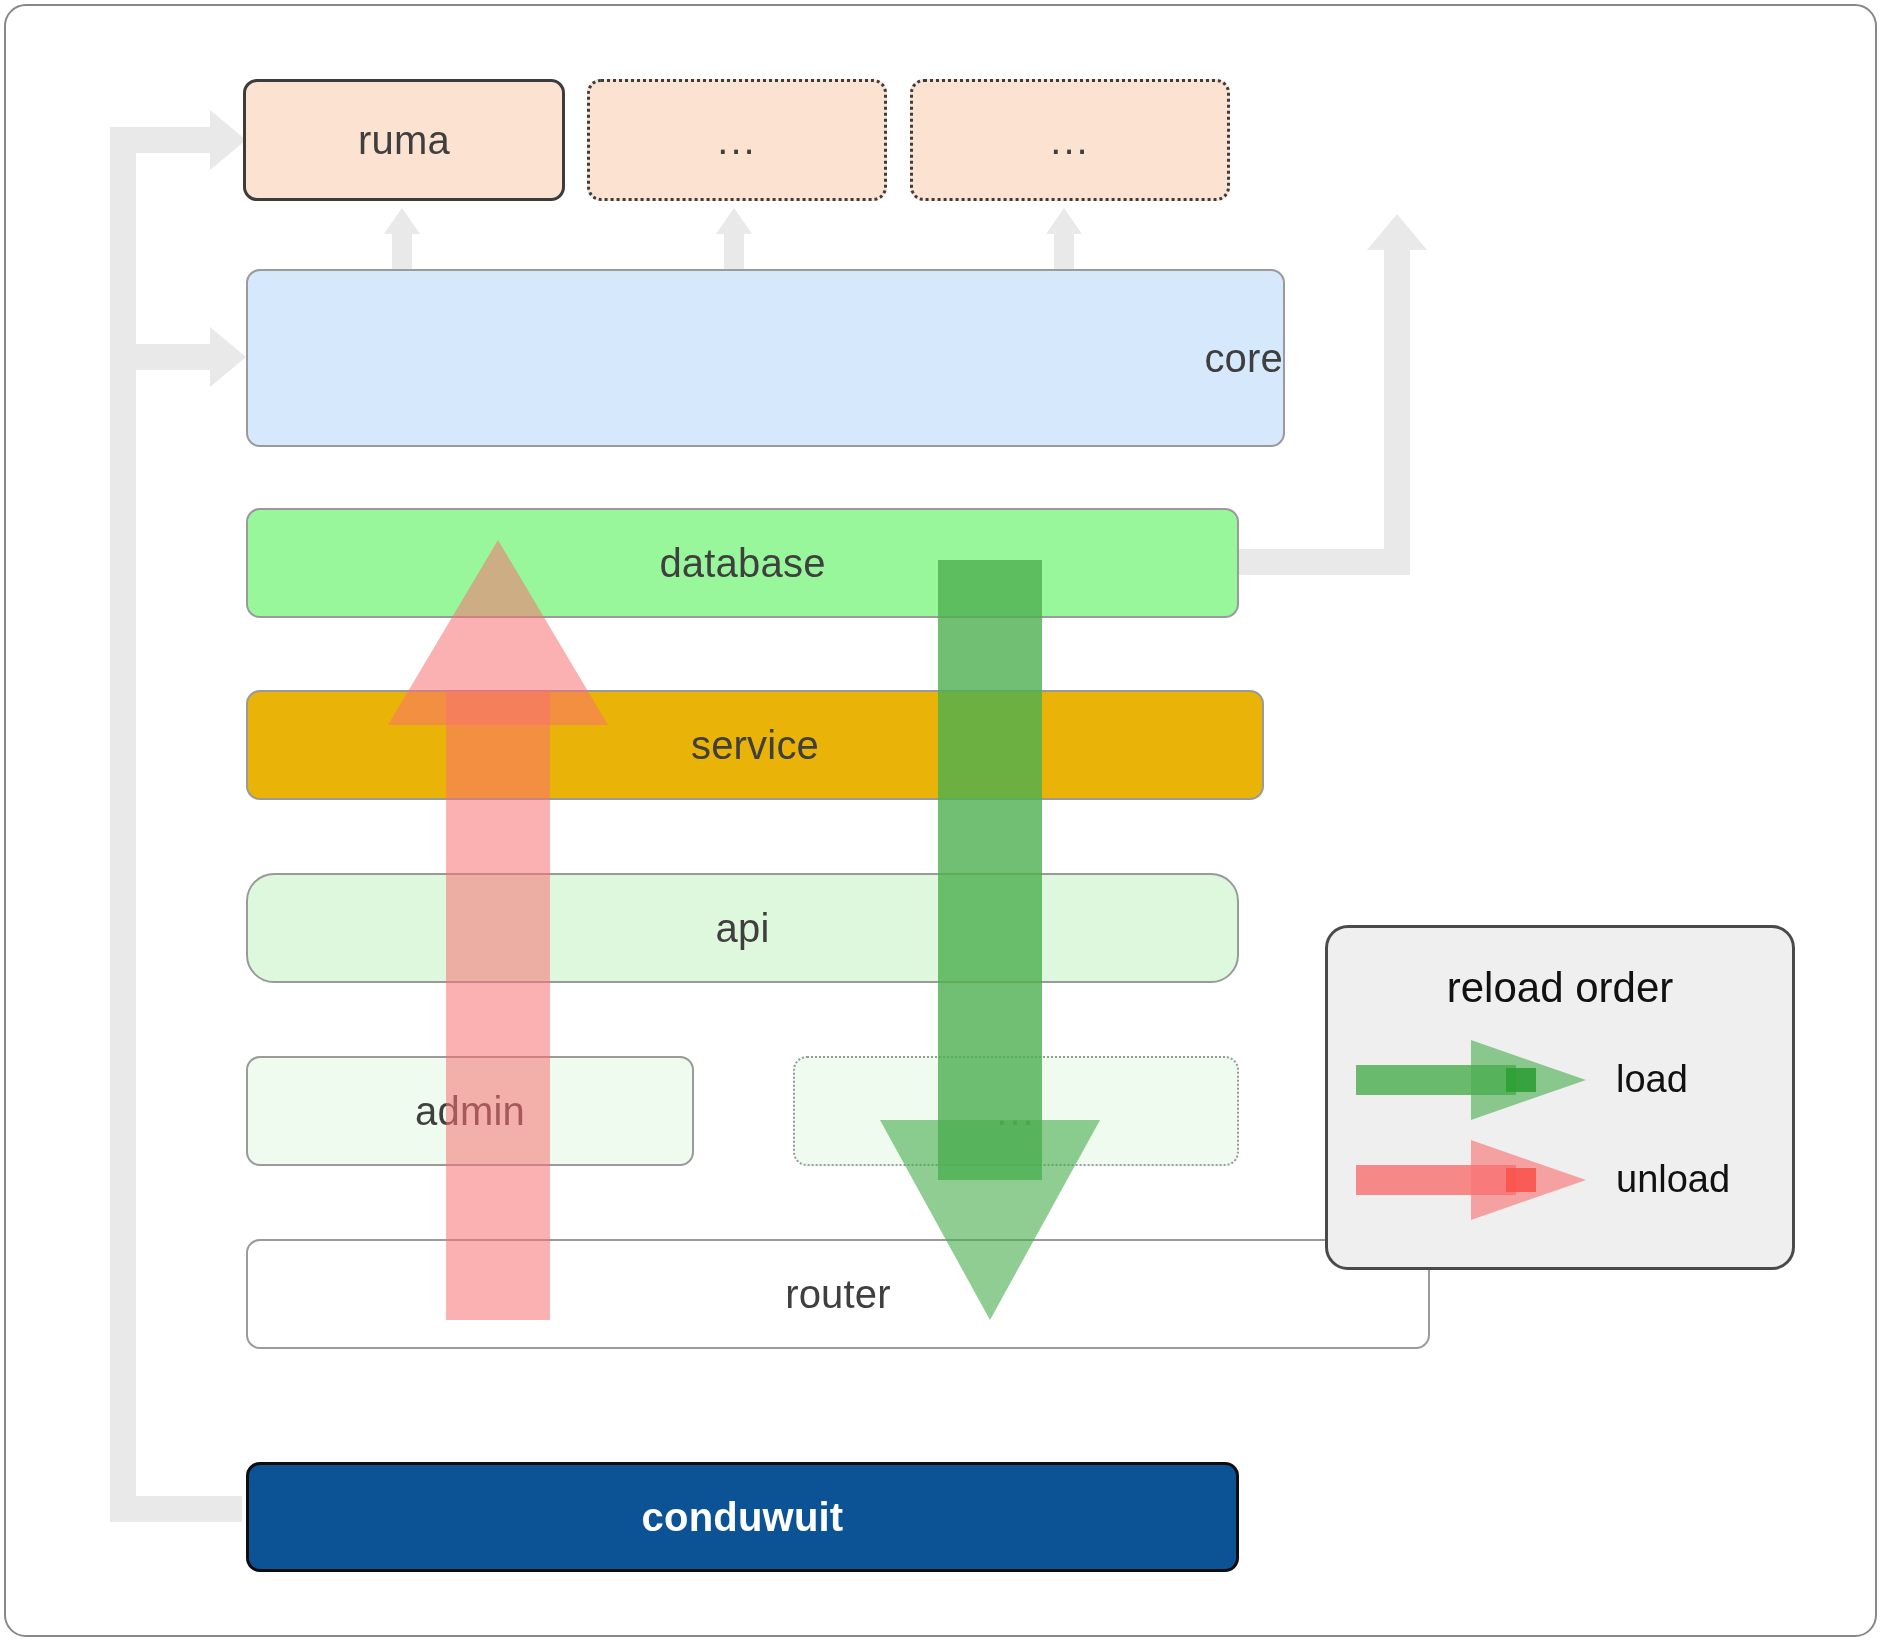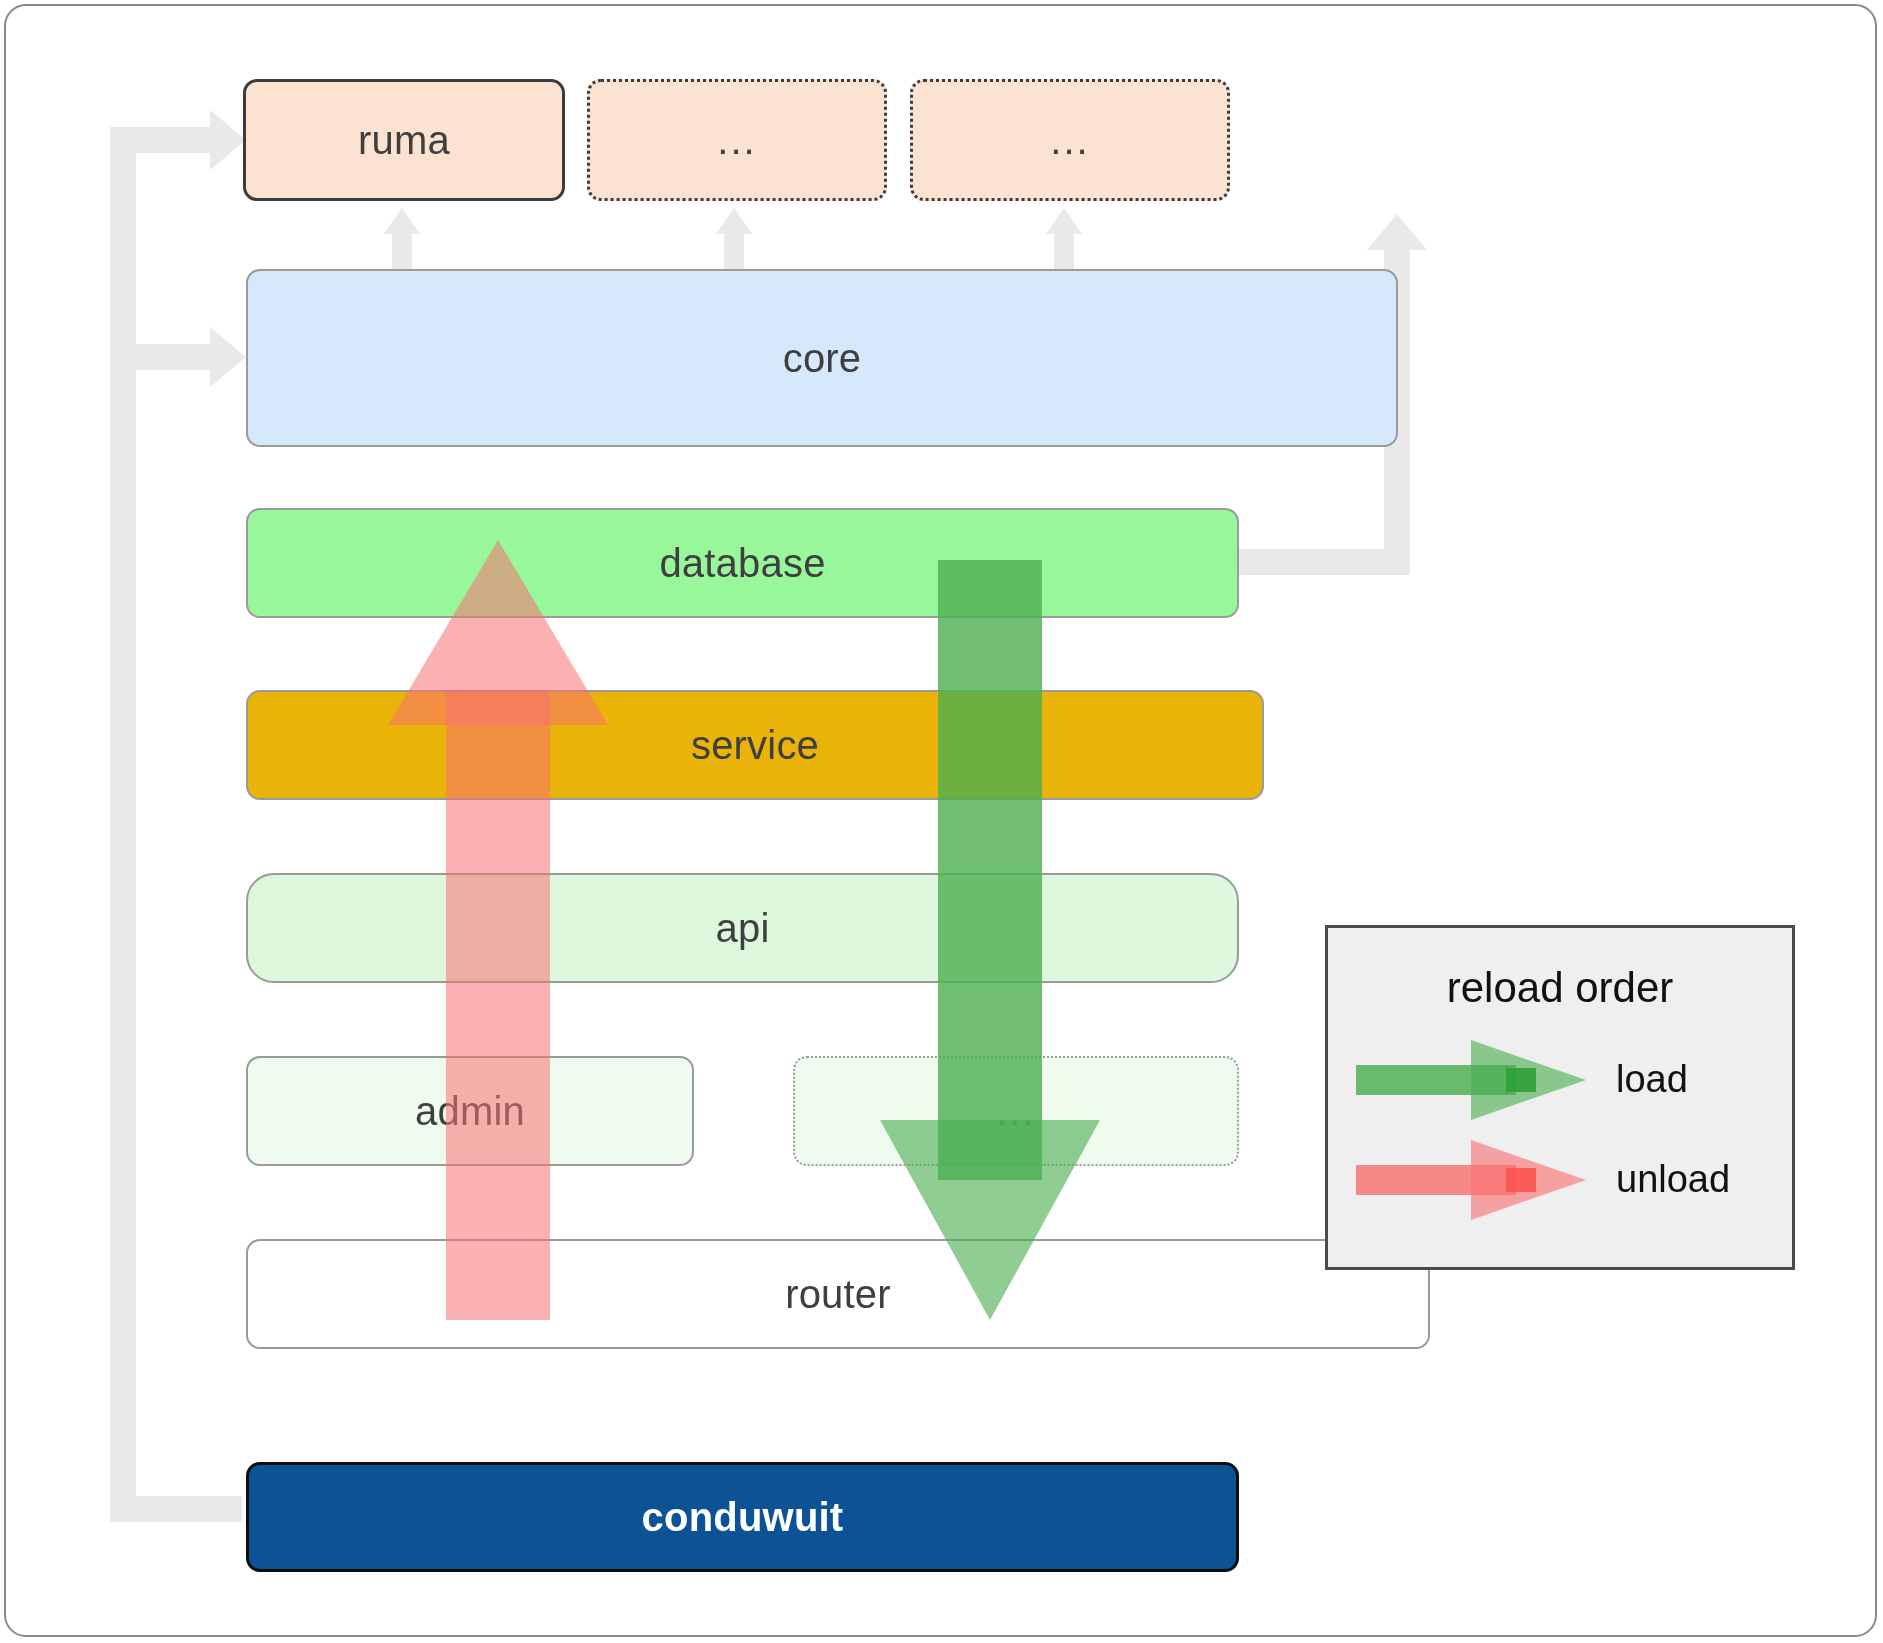--- a/index.html
+++ b/index.html
@@ -112,21 +112,21 @@
 
   <div class="box dotted-dark" style="left:587px;top:79px;width:300px;height:122px;background:#fce3d1;">
     <span class="ell">...</span>
   </div>
 
   <div class="box dotted-dark" style="left:910px;top:79px;width:320px;height:122px;background:#fce3d1;">
     <span class="ell">...</span>
   </div>
 
 
-  <div class="box thin-grey" style="left:246px;top:269px;width:1152px;height:178px;background:#d6e8fb;">
+  <div class="box thin-grey" style="left:246px;top:269px;width:1039px;height:178px;background:#d6e8fb;justify-content:flex-end;">
     <span>core</span>
   </div>
 
   <div class="box thin-grey" style="left:246px;top:508px;width:993px;height:110px;background:#99f79b;">
     <span>database</span>
   </div>
 
   <div class="box thin-grey" style="left:246px;top:690px;width:1018px;height:110px;background:#eab308;">
     <span>service</span>
   </div>
@@ -154,21 +154,21 @@
   <svg class="flow" width="220" height="780" style="left:388px;top:540px;" viewBox="0 0 220 780">
     <polygon points="110,0 220,185 0,185" fill="#f87171" fill-opacity="0.55"></polygon>
     <rect x="58" y="150" width="104" height="630" fill="#f87171" fill-opacity="0.55"></rect>
   </svg>
 
   <svg class="flow" width="220" height="760" style="left:880px;top:560px;" viewBox="0 0 220 760">
     <rect x="58" y="0" width="104" height="620" fill="#4caf50" fill-opacity="0.80"></rect>
     <polygon points="0,560 220,560 110,760" fill="#4caf50" fill-opacity="0.62"></polygon>
   </svg>
 
-  <div class="legend" style="left:1325px;top:925px;width:470px;height:345px;">
+  <div class="legend" style="left:1325px;top:925px;width:470px;height:345px;border-radius:23px;">
     <div class="legend-title">reload order</div>
 
     <svg style="position:absolute;left:28px;top:112px;" width="230" height="80" viewBox="0 0 230 80">
       <rect x="0" y="25" width="160" height="30" fill="#4caf50" fill-opacity="0.82"></rect>
       <polygon points="115,0 230,40 115,80" fill="#4caf50" fill-opacity="0.62"></polygon>
       <rect x="150" y="28" width="30" height="24" fill="#2e9e36" fill-opacity="0.9"></rect>
     </svg>
     <div class="legend-label" style="left:288px;top:130px;">load</div>
 
     <svg style="position:absolute;left:28px;top:212px;" width="230" height="80" viewBox="0 0 230 80">

